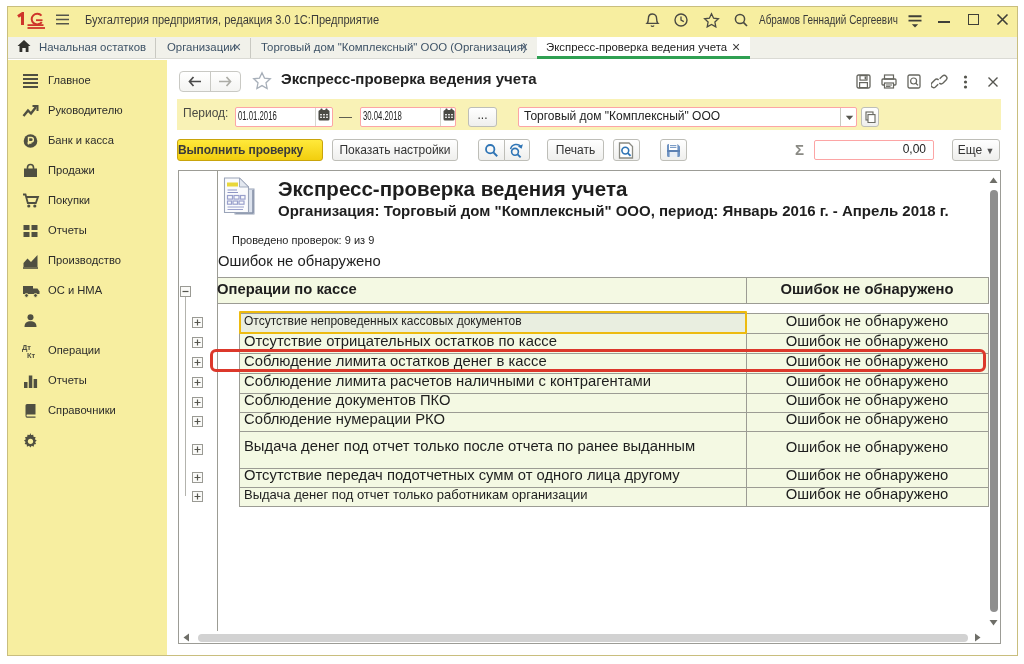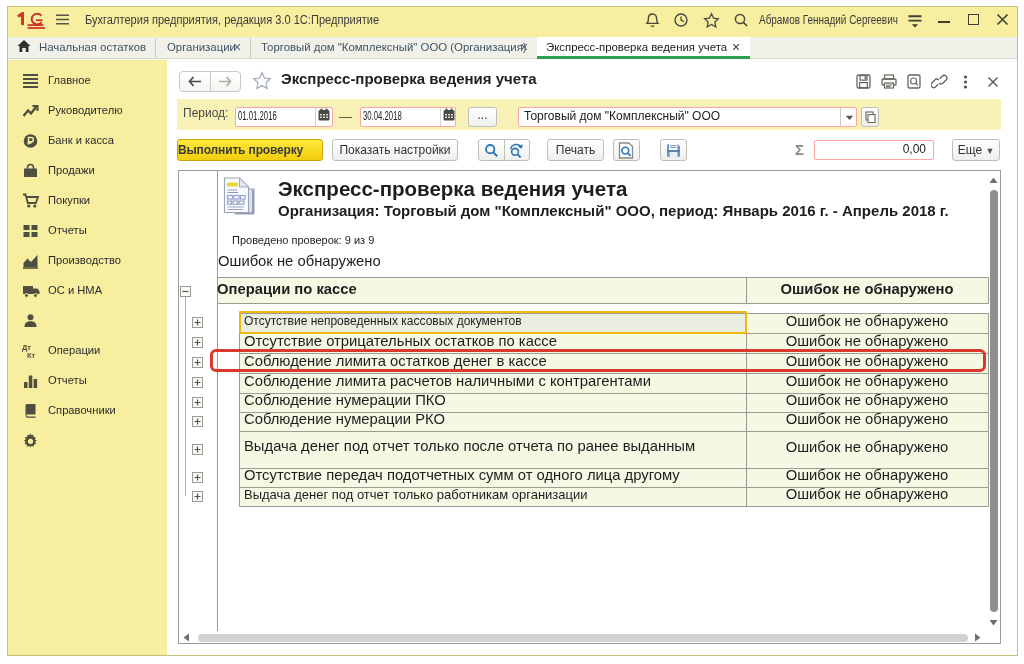--- a/index.html
+++ b/index.html
@@ -380,21 +380,21 @@
 <div class="abs" style="left:240px;top:353px;width:506px;height:20px;background:#F4F9E3"></div>
 <div class="abs" style="left:746px;top:353px;width:242px;height:20px;background:#F4F9E3"></div>
 <div class="abs" style="left:244px;top:351px;width:498px;height:20px;line-height:20px;font-size:14.8px;color:#1e1e1e;white-space:nowrap">Соблюдение лимита остатков денег в кассе</div>
 <div class="abs" style="left:746px;top:351px;width:242px;height:20px;line-height:20px;text-align:center;font-size:14.8px;color:#1e1e1e">Ошибок не обнаружено</div>
 <div class="abs" style="left:240px;top:373px;width:506px;height:20px;background:#F4F9E3"></div>
 <div class="abs" style="left:746px;top:373px;width:242px;height:20px;background:#F4F9E3"></div>
 <div class="abs" style="left:244px;top:371px;width:498px;height:20px;line-height:20px;font-size:14.8px;color:#1e1e1e;white-space:nowrap">Соблюдение лимита расчетов наличными с контрагентами</div>
 <div class="abs" style="left:746px;top:371px;width:242px;height:20px;line-height:20px;text-align:center;font-size:14.8px;color:#1e1e1e">Ошибок не обнаружено</div>
 <div class="abs" style="left:240px;top:393px;width:506px;height:19px;background:#F4F9E3"></div>
 <div class="abs" style="left:746px;top:393px;width:242px;height:19px;background:#F4F9E3"></div>
-<div class="abs" style="left:244px;top:391px;width:498px;height:19px;line-height:19px;font-size:14.8px;color:#1e1e1e;white-space:nowrap">Соблюдение нумерации ПКО</div>
+<div class="abs" style="left:244px;top:391px;width:498px;height:19px;line-height:19px;font-size:14.8px;color:#1e1e1e;white-space:nowrap">Соблюдение документов ПКО</div>
 <div class="abs" style="left:746px;top:391px;width:242px;height:19px;line-height:19px;text-align:center;font-size:14.8px;color:#1e1e1e">Ошибок не обнаружено</div>
 <div class="abs" style="left:240px;top:412px;width:506px;height:19px;background:#F4F9E3"></div>
 <div class="abs" style="left:746px;top:412px;width:242px;height:19px;background:#F4F9E3"></div>
 <div class="abs" style="left:244px;top:410px;width:498px;height:19px;line-height:19px;font-size:14.8px;color:#1e1e1e;white-space:nowrap">Соблюдение нумерации РКО</div>
 <div class="abs" style="left:746px;top:410px;width:242px;height:19px;line-height:19px;text-align:center;font-size:14.8px;color:#1e1e1e">Ошибок не обнаружено</div>
 <div class="abs" style="left:240px;top:431px;width:506px;height:37px;background:#F4F9E3"></div>
 <div class="abs" style="left:746px;top:431px;width:242px;height:37px;background:#F4F9E3"></div>
 <div class="abs" style="left:244px;top:433px;width:498px;font-size:14.8px;color:#1e1e1e;line-height:26px">Выдача денег под отчет только после отчета по ранее выданным<br>суммам</div>
 <div class="abs" style="left:746px;top:429px;width:242px;height:37px;line-height:37px;text-align:center;font-size:14.8px;color:#1e1e1e">Ошибок не обнаружено</div>
 <div class="abs" style="left:240px;top:468px;width:506px;height:19px;background:#F4F9E3"></div>

